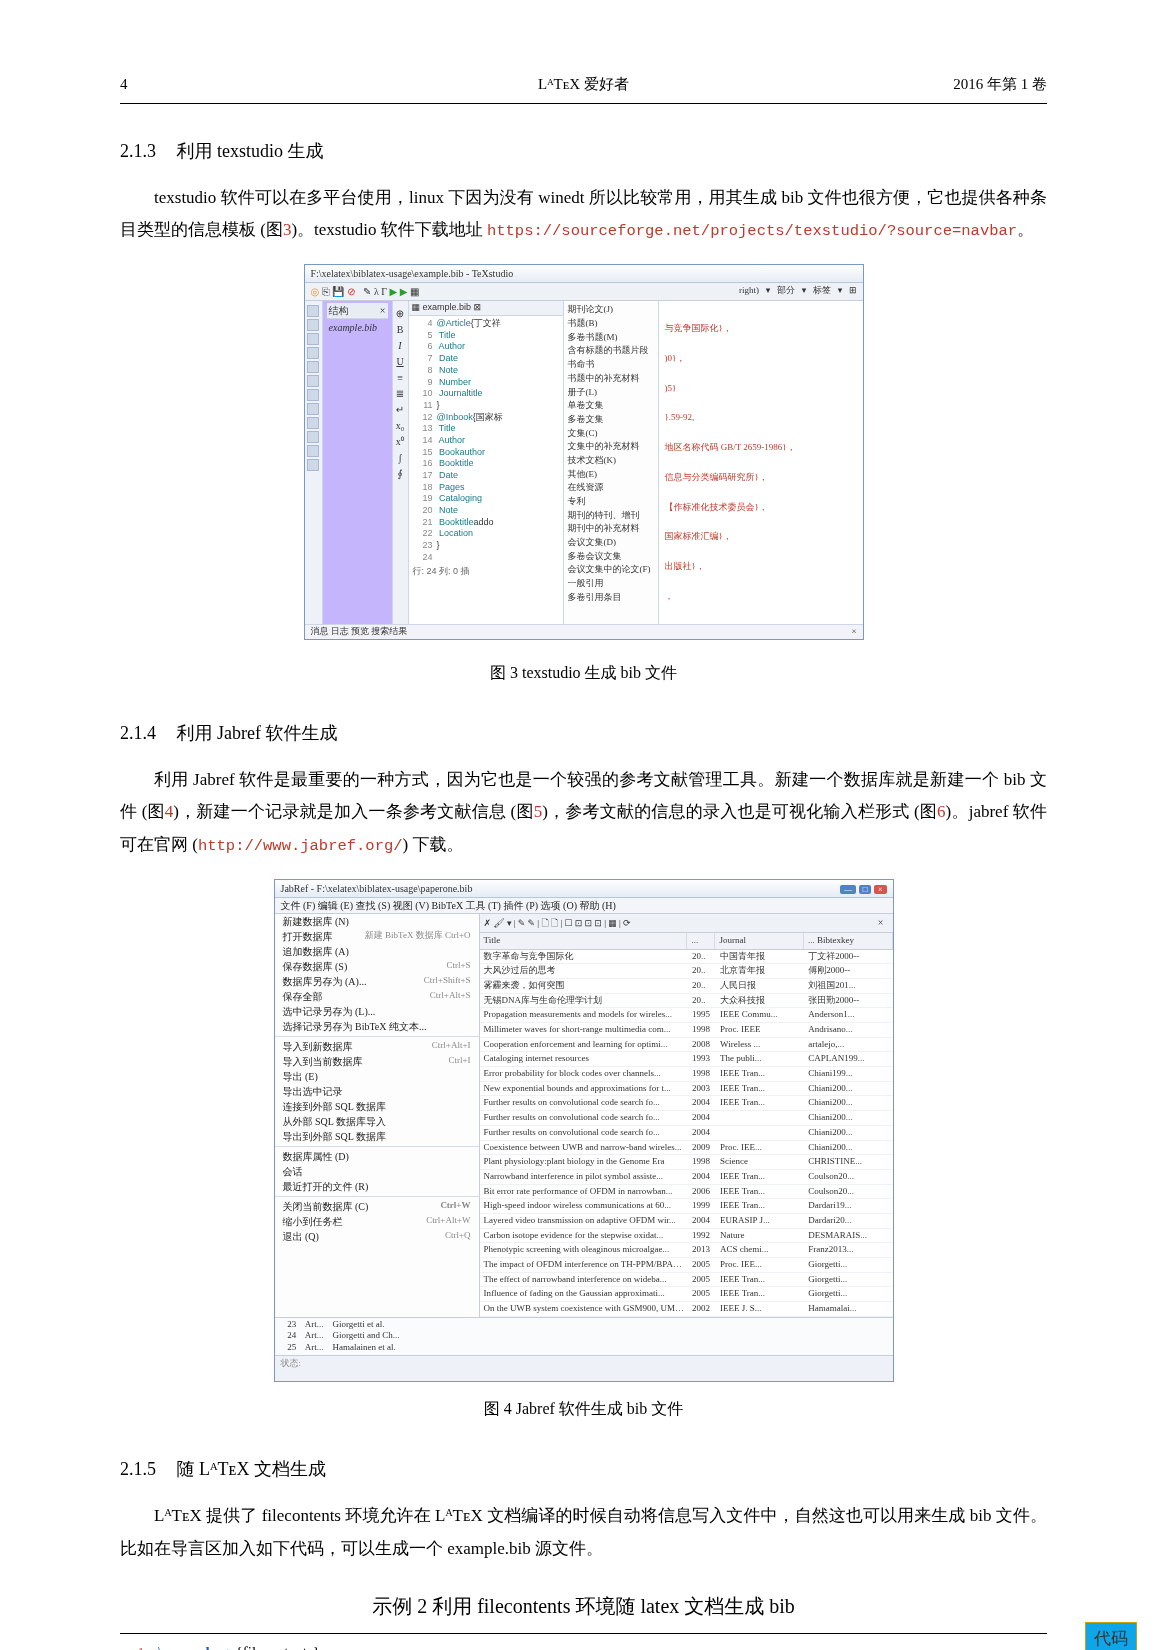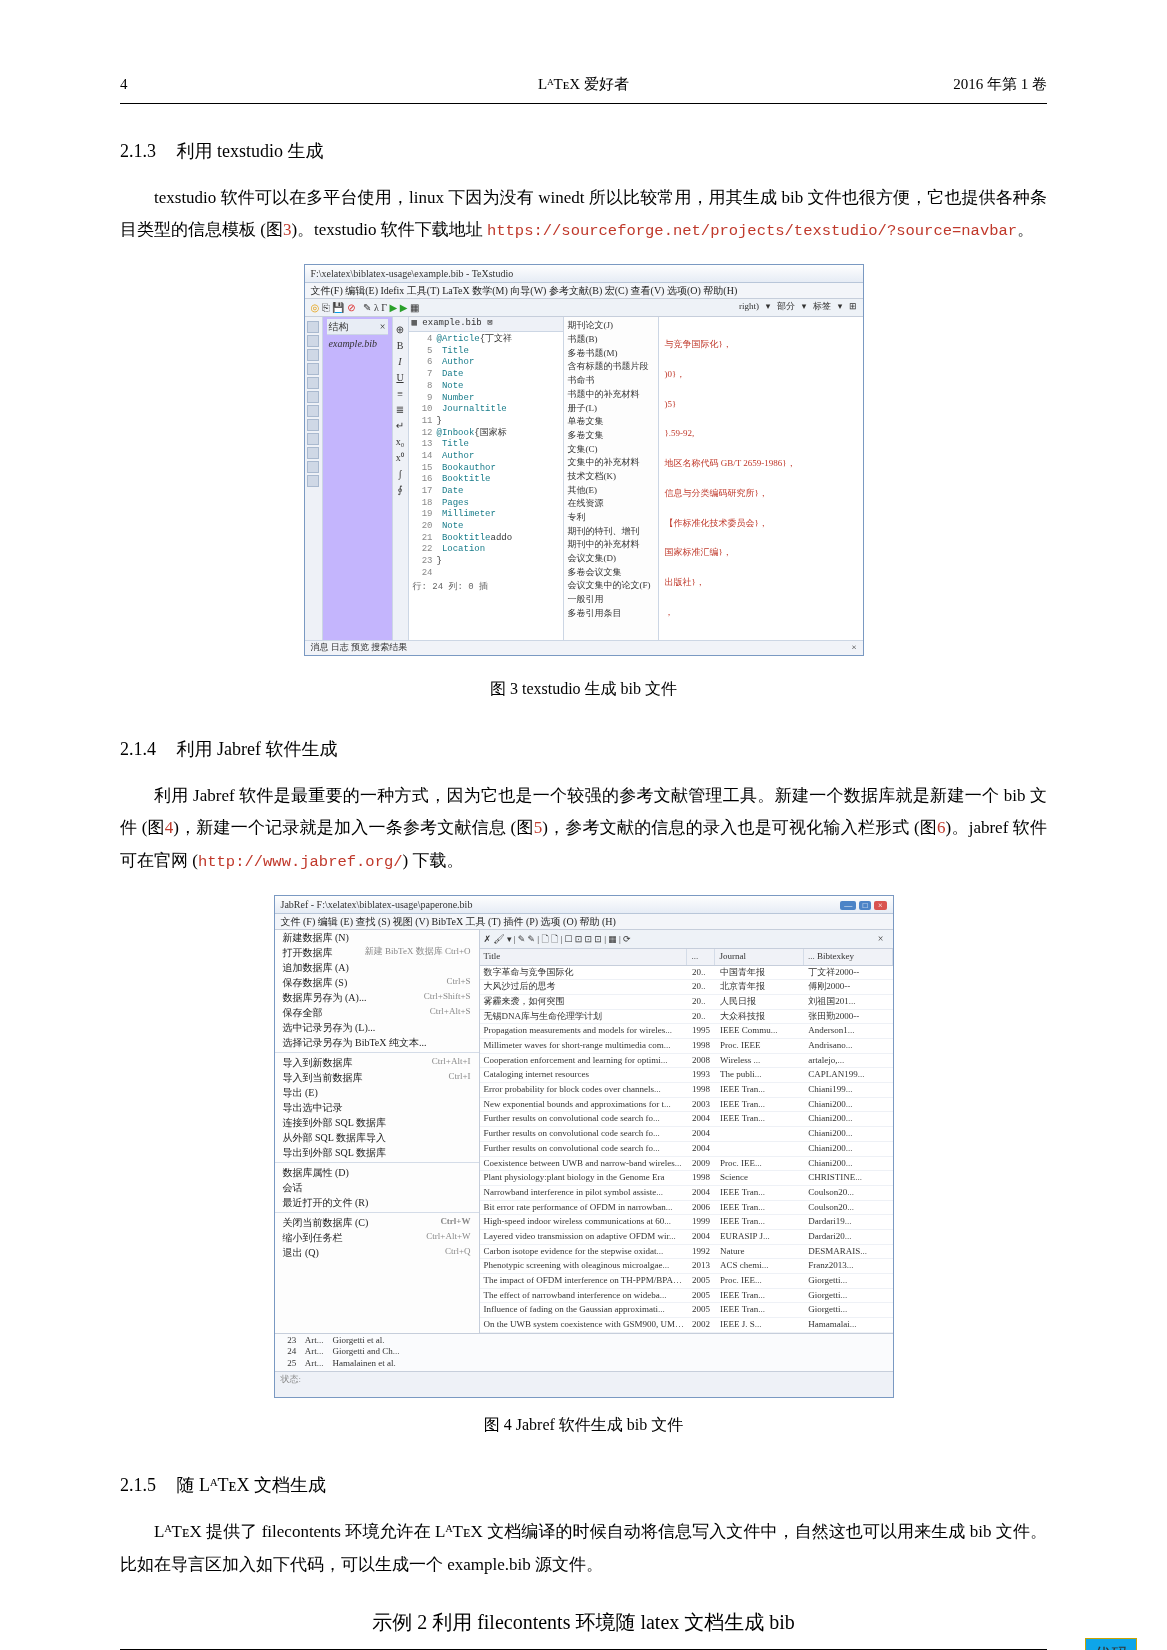--- a/index.html
+++ b/index.html
@@ -82,21 +82,21 @@
     .ss-toolbar {
       background: #eef2f7;
       border-bottom: 1px solid #c6cedb;
       padding: 2px 6px;
       height: 18px;
     }
     .ss-body { display: flex; background: #fff; min-height: 160px; }
     .ss-leftbar { width: 18px; background: #eef1f7; border-right: 1px solid #ccd6e4; display:flex; flex-direction:column; align-items:center; gap:2px; padding-top:4px;}
     .ss-leftbar .ico { width:12px; height:12px; background:#cfd8e6; border:1px solid #a9b9cf;}
     .ss-structure-col { width: 70px; background:#c4b5fd; border-right:1px solid #ccd6e4; padding:2px 4px;}
-    .ss-code-col { width: 155px; background:#fff; border-right:1px solid #ccd6e4; font-family: Liberation Mono, monospace; font-size:9px; padding:2px 4px;}
+    .ss-code-col { width: 155px; background:#fff; border-right:1px solid #ccd6e4; font-family: Liberation Sans, sans-serif; font-size:9px; padding:2px 4px;}
     .ss-code-col .line { white-space: nowrap; }
     .ss-code-col .ln { display:inline-block; width:20px; color:#888; text-align:right; margin-right:4px;}
     .ss-code-col .kw { color: #197c8a; }
     .ss-code-col .at { color: #197c8a; }
     .ss-menu-popup { width: 95px; background:#fdfdfd; border-right:1px solid #ccd6e4; padding:2px 3px; font-size:9px;}
     .ss-menu-popup div { padding: 1px 1px; color:#333;}
     .ss-rightpane { flex:1; background:#fff; padding:4px 6px; font-size:9px; color:#c0392b; }
     .ss-rightpane div { margin:18px 0; }
     .ss-status { background:#f1f3f8; border-top:1px solid #ccd6e4; padding:1px 6px; font-size:9px; display:flex; gap:10px;}
 
@@ -159,21 +159,20 @@
   <span class="num">2.1.3</span>
   <span>利用 texstudio 生成</span>
 </div>
 <p class="body-para">
   <span>texstudio 软件可以在多平台使用，linux 下因为没有 winedt 所以比较常用，用其生成 bib 文件也很方便，它也提供各种条目类型的信息模板 (图</span><span class="ref-link">3</span><span>)。texstudio 软件下载地址 </span><a class="url">https://sourceforge.net/projects/texstudio/?source=navbar</a><span>。</span>
 </p>
 
 <div class="figure-block">
   <div class="screenshot" style="width:560px;">
     <div class="ss-title">F:\xelatex\biblatex-usage\example.bib - TeXstudio</div>
-    <div class="ss-menu">文件(F)  编辑(E)  Idefix  工具(T)  LaTeX  数学(M)  向导(W)  参考文献(B)  宏(C)  查看(V)  选项(O)  帮助(H)</div>
     <div class="ss-toolbar">
       <span style="color:#e59b00;">◎</span> <span>⎘</span> <span style="color:#2a71c7;">💾</span> <span style="color:#d33;">⊘</span> &nbsp; <span>✎</span> <span>λ</span> <span>Γ</span> <span style="color:#2aa02a;">▶</span> <span style="color:#2aa02a;">▶</span> <span>▦</span>
       <span style="float:right; font-size:9px;">right) &nbsp; ▾ &nbsp; 部分 &nbsp; ▾ &nbsp; 标签 &nbsp; ▾ &nbsp; ⊞</span>
     </div>
     <div class="ss-body">
       <div class="ss-leftbar">
         <div class="ico"></div>
           <div class="ico"></div>
           <div class="ico"></div>
           <div class="ico"></div>
@@ -217,21 +216,21 @@
             <div class="line"><span class="ln">9</span>  <span class="kw">Number</span></div>
             <div class="line"><span class="ln">10</span>  <span class="kw">Journaltitle</span></div>
             <div class="line"><span class="ln">11</span>}</div>
             <div class="line"><span class="ln">12</span><span class="at">@Inbook</span>{国家标</div>
             <div class="line"><span class="ln">13</span>  <span class="kw">Title</span></div>
             <div class="line"><span class="ln">14</span>  <span class="kw">Author</span></div>
             <div class="line"><span class="ln">15</span>  <span class="kw">Bookauthor</span></div>
             <div class="line"><span class="ln">16</span>  <span class="kw">Booktitle</span></div>
             <div class="line"><span class="ln">17</span>  <span class="kw">Date</span></div>
             <div class="line"><span class="ln">18</span>  <span class="kw">Pages</span></div>
-            <div class="line"><span class="ln">19</span>  <span class="kw">Millimeter</span></div>
+            <div class="line"><span class="ln">19</span>  <span class="kw">Cataloging</span></div>
             <div class="line"><span class="ln">20</span>  <span class="kw">Note</span></div>
             <div class="line"><span class="ln">21</span>  <span class="kw">Booktitle</span>addo</div>
             <div class="line"><span class="ln">22</span>  <span class="kw">Location</span></div>
             <div class="line"><span class="ln">23</span>}</div>
             <div class="line"><span class="ln">24</span></div>
           </div>
         <div style="color:#666;margin-top:2px;">行: 24    列: 0    插</div>
       </div>
       <div class="ss-menu-popup" id="fig3-popup">
           <div>期刊论文(J)</div>

